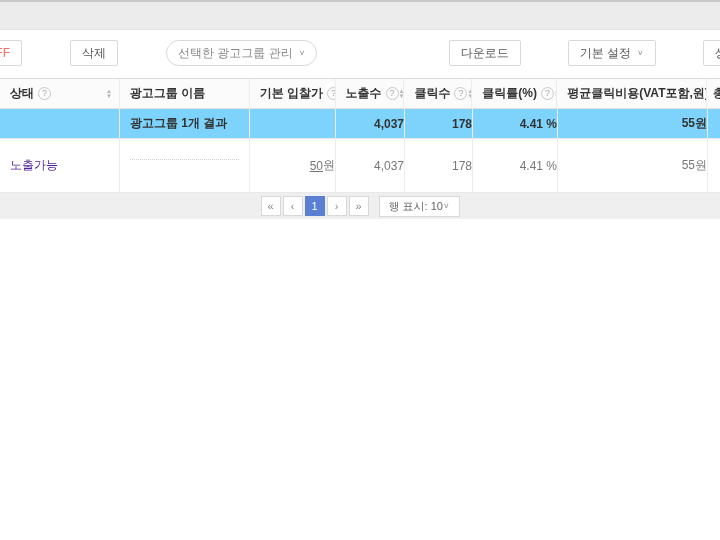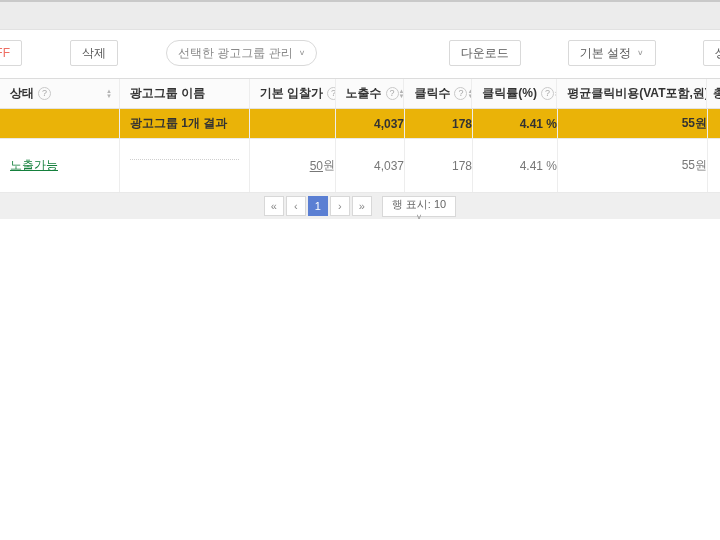--- a/index.html
+++ b/index.html
@@ -35,48 +35,48 @@
   .th { padding:0 7px 0 10px; }
   .th-label { font-weight:bold; font-size:12px; color:#333; }
   .help { width:13px; height:13px; min-width:13px; border:1px solid #c9c9c9; border-radius:50%;
           color:#a8a8a8; font-size:9px; line-height:11px; text-align:center;
           margin-left:4px; display:inline-block; }
   .sort { margin-left:auto; display:flex; flex-direction:column; align-items:center;
           cursor:pointer; }
   .sort i { font-style:normal; font-size:6px; line-height:5px; color:#b3b3b3; }
   .th.c7 { padding-left:6px; }
 
-  .r-sum { height:30px; background:#eab308; }
+  .r-sum { height:30px; background:#7dd3fc; }
   .r-sum .cell { font-weight:bold; color:#333; }
   .r-data { height:54px; background:#fff; }
 
   .num { justify-content:flex-end; }
   .txt { padding-left:10px; }
   .val { color:#777; }
 
   .name-cell { flex-direction:column; align-items:stretch; justify-content:center;
                padding:8px 10px; }
   .ad-link { color:#6b7cb8; text-decoration:none; font-size:12px; cursor:pointer; }
   .dotline { border-top:1px dotted #cfcfcf; margin:6px 0 7px 0; }
   .tag-chip { align-self:flex-start; border:5px solid #eab308; border-radius:2px;
               background:#fff; color:#777; font-size:11px; padding:2px 9px; cursor:pointer; }
-  .status-txt { color:#15803d;text-decoration:underline; }
+  .status-txt { color:#4c1d95; }
   .bid-link { color:#777; text-decoration:underline; cursor:pointer; }
   .bid-unit { color:#777; }
 
   
   .pg-band { height:26px; background:#efefef; display:flex; align-items:center;
              justify-content:center; gap:2px; }
   .pg-btn { width:20px; height:20px; background:#fff; border:1px solid #d8d8d8;
             color:#888; font-size:11px; display:flex; align-items:center;
             justify-content:center; cursor:pointer; }
   .pg-active { background:#5b7fd3; border-color:#5b7fd3; color:#fff; }
   .rows-dd { margin-left:8px; height:21px; background:#fff; border:1px solid #d8d8d8;
              color:#666; font-size:11px; padding:0 9px; display:flex; align-items:center;
-             cursor:pointer;flex-direction:column; }
+             cursor:pointer; }
 
   .bottom-space { background:#fff; height:322px; }
 </style>
 </head>
 <body>
 
 <div class="top-band"></div>
 
 <div class="toolbar">
   <div class="tb-left">

